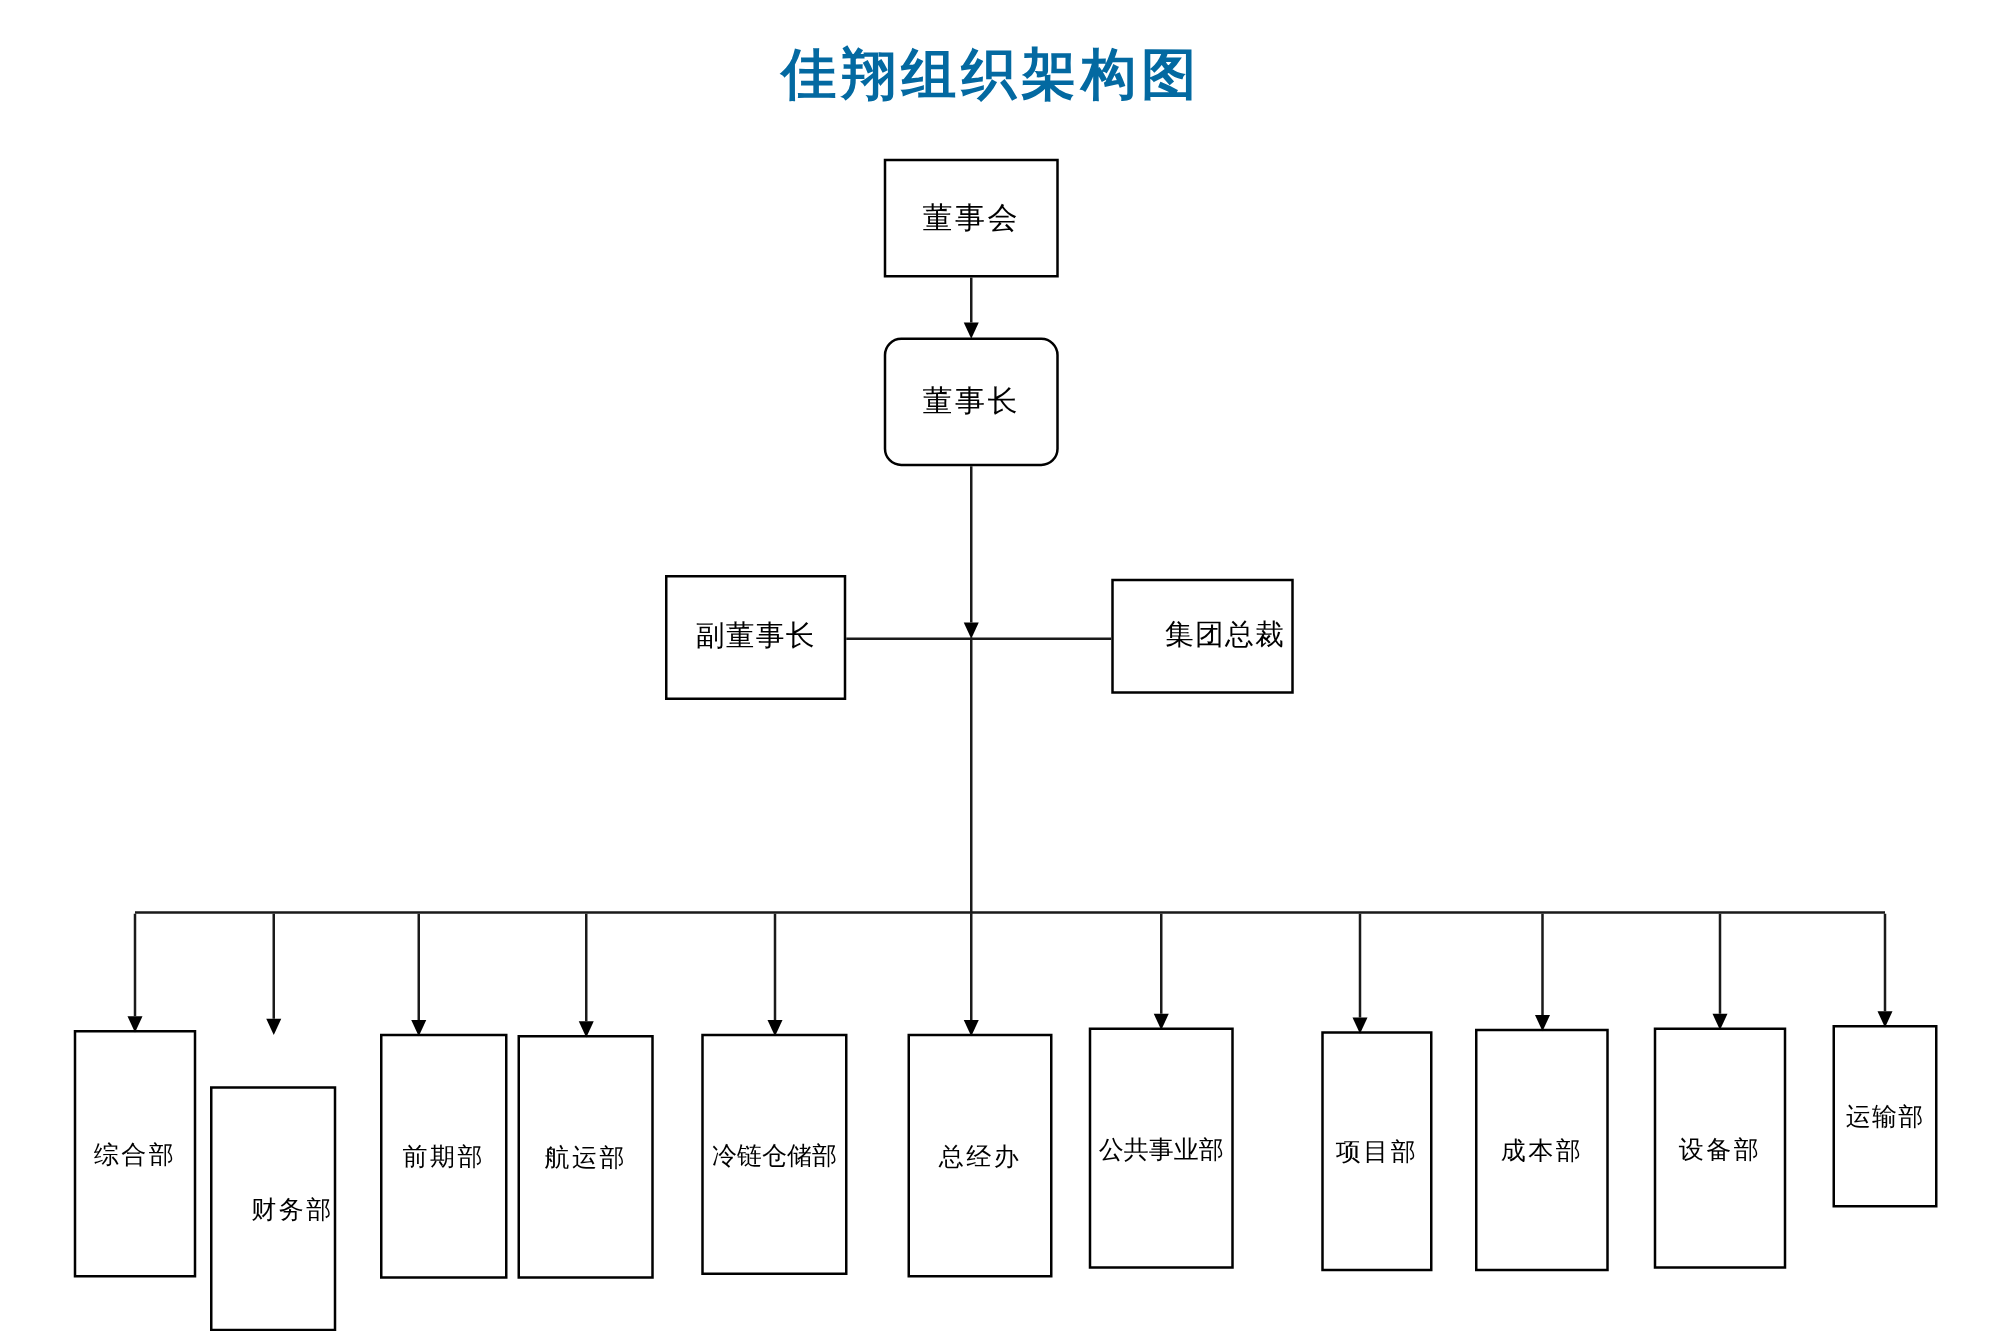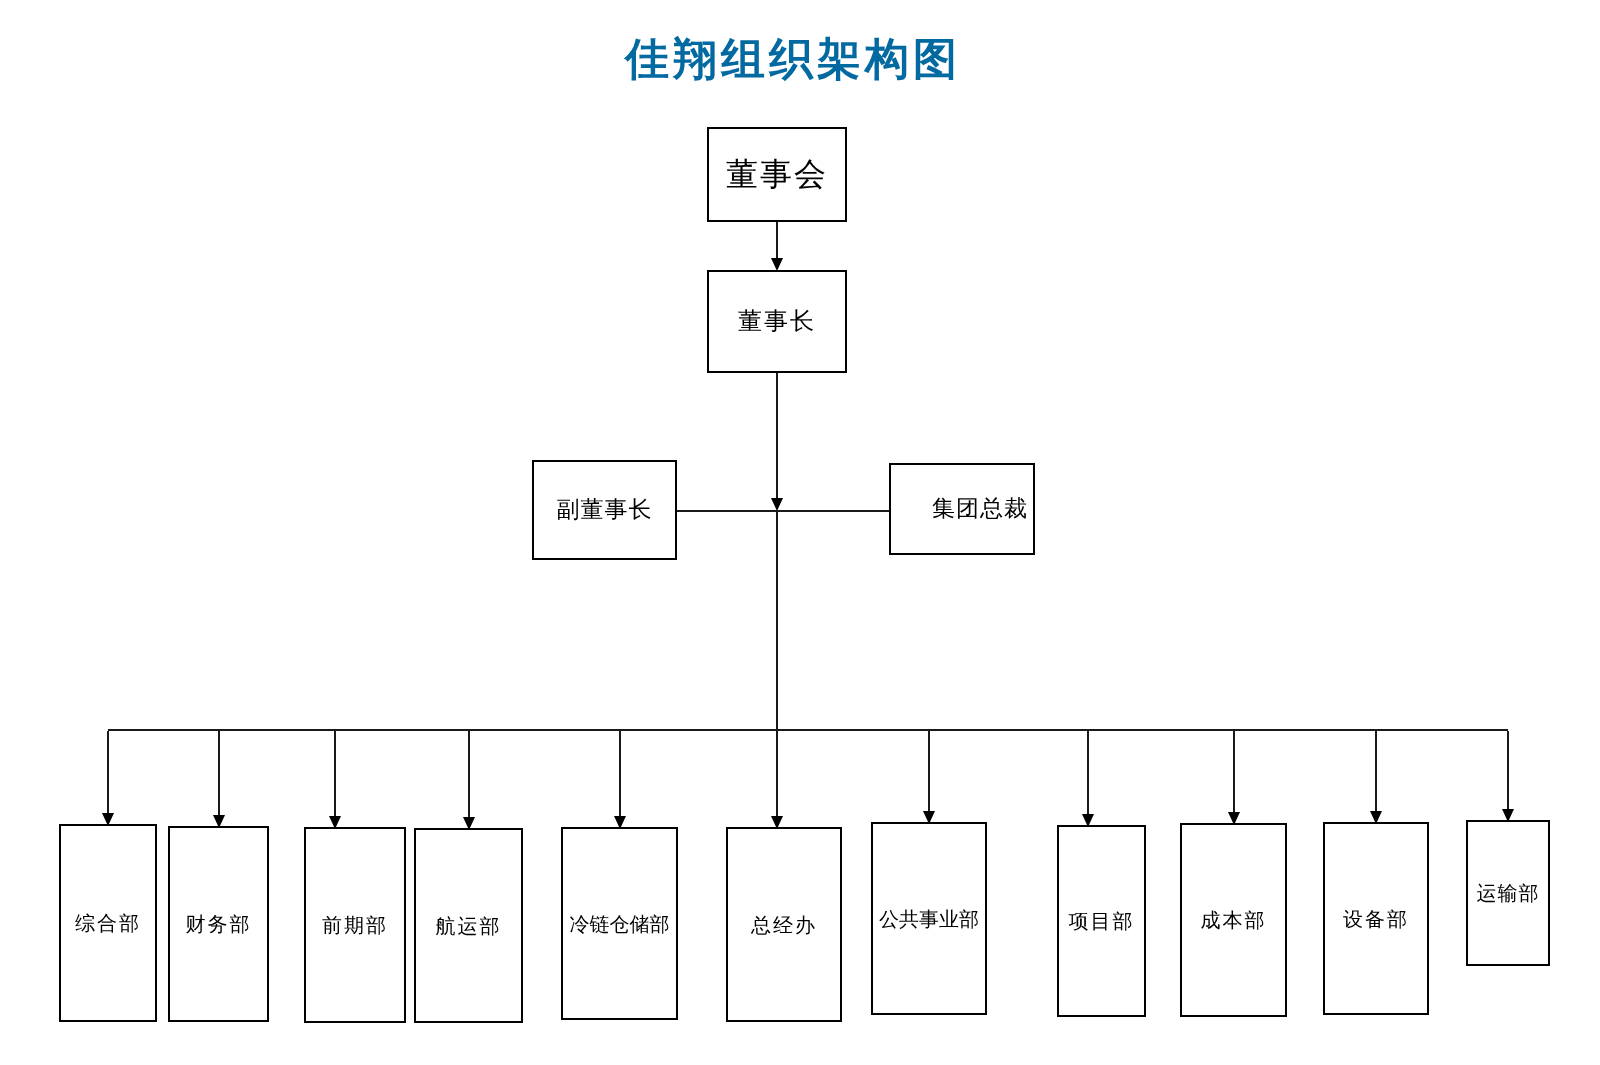--- a/index.html
+++ b/index.html
@@ -56,35 +56,35 @@
     border-top: 13px solid #000000;
   }
 </style>
 </head>
 <body>
 
 <div id="stage">
   <h1 class="chart-title">佳翔组织架构图</h1>
 
 <div class="node" style="left: 707px; top: 127px; width: 140px; height: 95px;">
-      <span class="node-label" style="font-size: 32px; letter-spacing: 2px;">董事会</span>
+      <span class="node-label" style="font-size: 24px; letter-spacing: 2px;">董事会</span>
     </div>
-    <div class="node" style="left: 707px; top: 270px; width: 140px; height: 103px;">
+    <div class="node" style="left: 707px; top: 270px; width: 140px; height: 103px; border-radius: 14px;">
       <span class="node-label" style="font-size: 24px; letter-spacing: 2px;">董事长</span>
     </div>
     <div class="node" style="left: 532px; top: 460px; width: 145px; height: 100px;">
       <span class="node-label" style="font-size: 23px; letter-spacing: 1px;">副董事长</span>
     </div>
     <div class="node" style="left: 889px; top: 463px; width: 146px; height: 92px; padding-left: 36px;">
       <span class="node-label" style="font-size: 23px; letter-spacing: 1px;">集团总裁</span>
     </div>
     <div class="node" style="left: 59px; top: 824px; width: 98px; height: 198px;">
       <span class="node-label" style="font-size: 20px; letter-spacing: 2px;">综合部</span>
     </div>
-    <div class="node" style="left: 168px; top: 826px; width: 101px; height: 196px;">
+    <div class="node" style="left: 168px; top: 869px; width: 101px; height: 196px; justify-content: flex-end;">
       <span class="node-label" style="font-size: 20px; letter-spacing: 2px;">财务部</span>
     </div>
     <div class="node" style="left: 284px; top: 827px; width: 102px; height: 196px; margin-left: 20px;">
       <span class="node-label" style="font-size: 20px; letter-spacing: 2px;">前期部</span>
     </div>
     <div class="node" style="left: 414px; top: 828px; width: 109px; height: 195px;">
       <span class="node-label" style="font-size: 20px; letter-spacing: 2px;">航运部</span>
     </div>
     <div class="node" style="left: 561px; top: 827px; width: 117px; height: 193px;">
       <span class="node-label" style="font-size: 20px; letter-spacing: 0px;">冷链仓储部</span>

